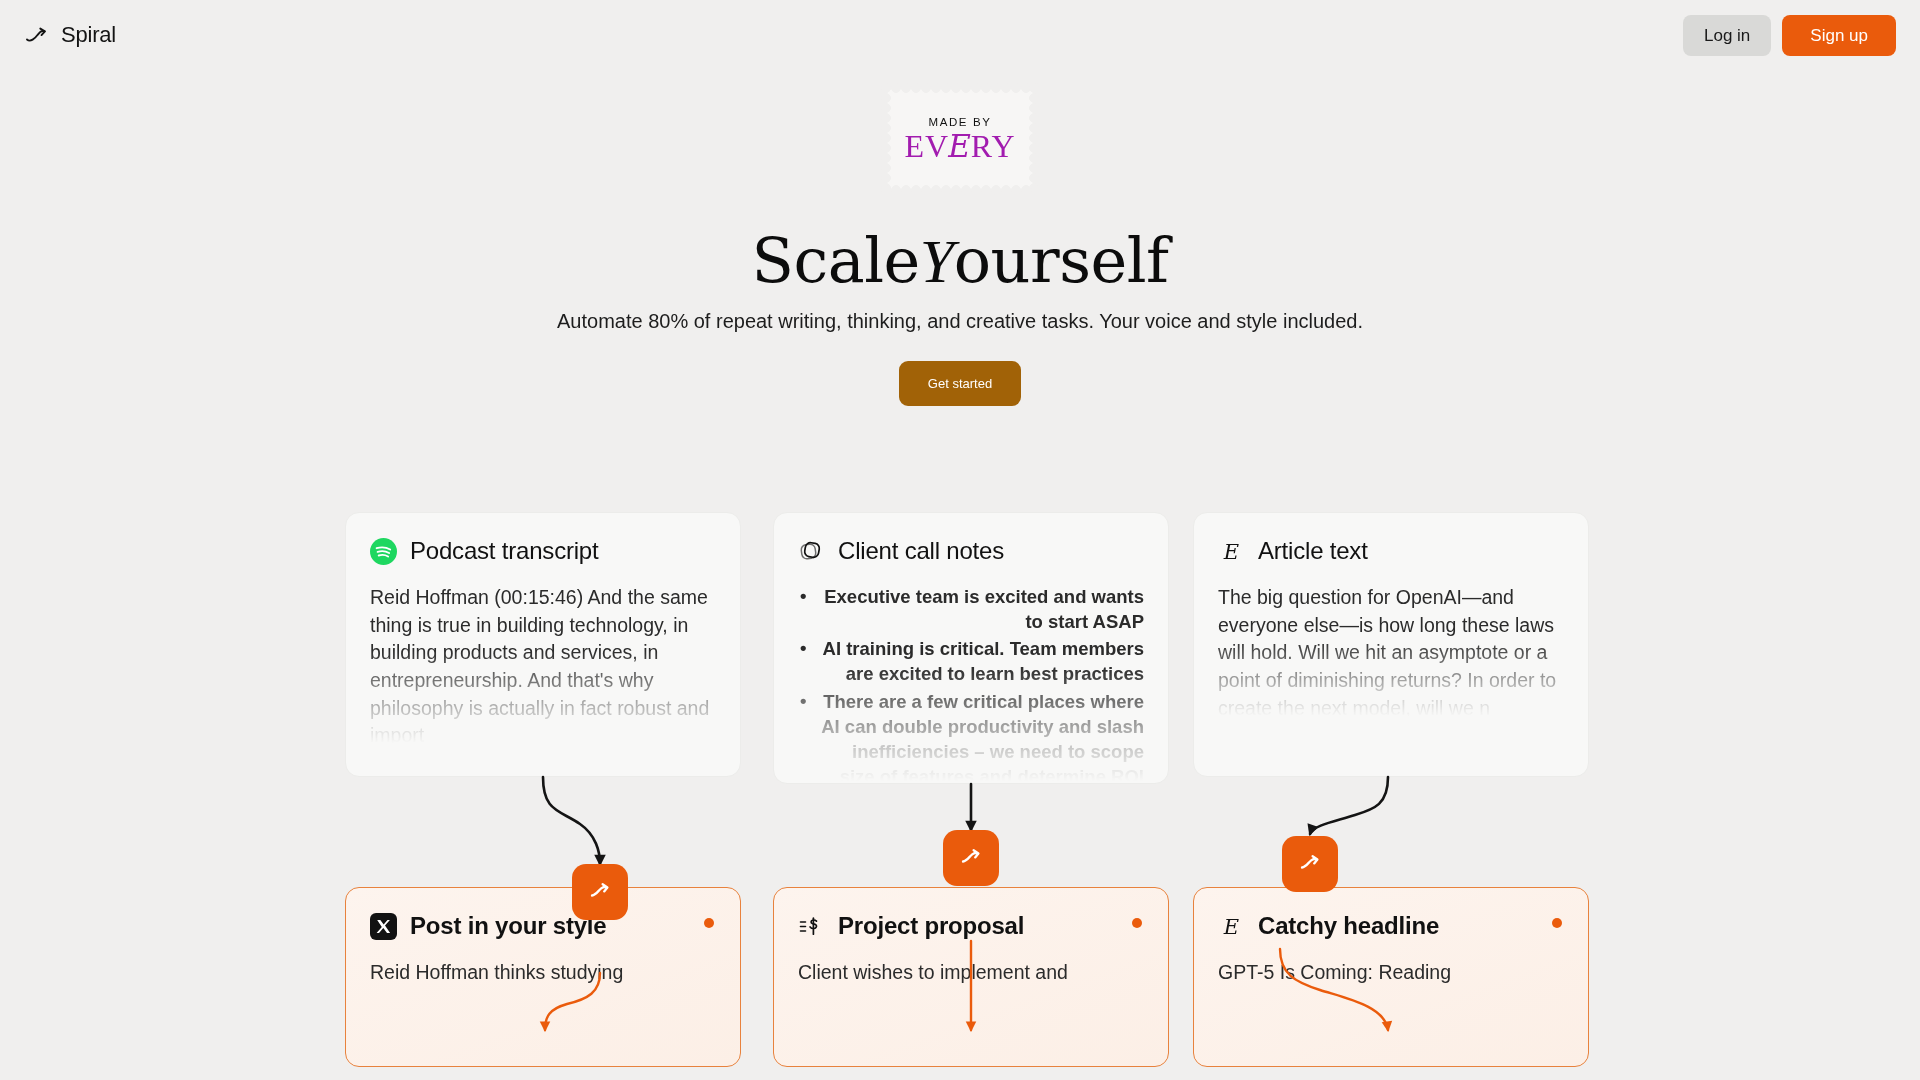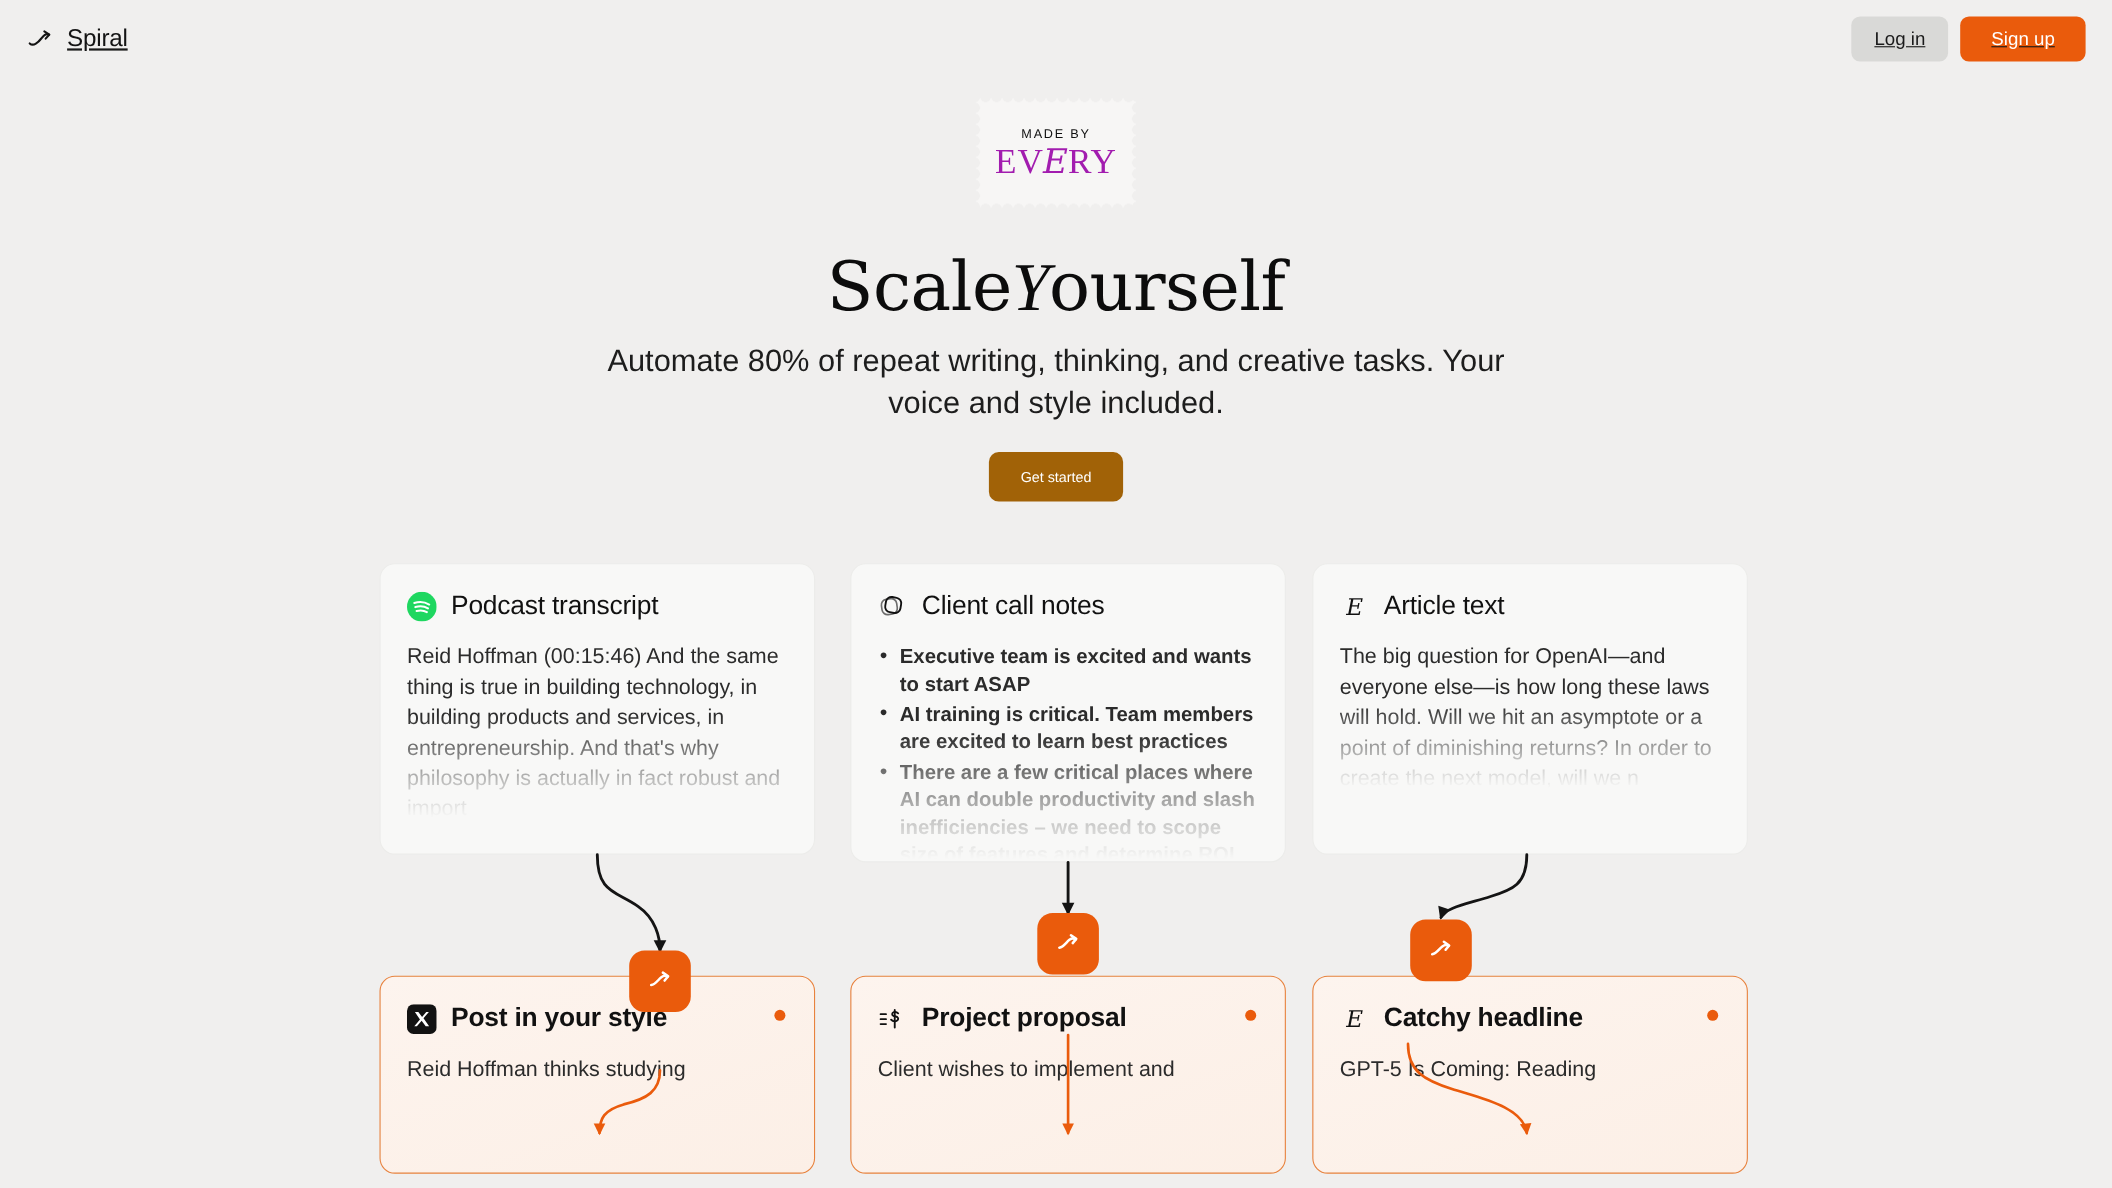--- a/index.html
+++ b/index.html
@@ -19,21 +19,20 @@
 
   
   .topbar {
     position: absolute;
     top: 0; left: 0; right: 0;
     height: 70px;
     display: flex;
     align-items: center;
     justify-content: space-between;
     padding: 0 24px;
-    text-decoration: underline;
   }
   .brand {
     display: flex;
     align-items: center;
     gap: 11px;
     cursor: pointer;
   }
   .brand-logo { width: 26px; height: 26px; display: block; }
   .brand-name {
     font-size: 22px;
@@ -146,21 +145,21 @@
   .hero-title .script-y {
     font-family: "Liberation Serif", serif;
     font-style: italic;
     font-weight: 400;
   }
 
   .hero-sub {
     margin-top: 14px;
     width: 850px;
     text-align: center;
-    font-size: 28px;
+    font-size: 20px;
     line-height: 1.36;
     color: #1d1d1d;
   }
 
   .cta {
     margin-top: 26px;
     background: #a16207;
     color: #fff;
     border: none;
     border-radius: 9px;
@@ -223,21 +222,21 @@
   .card-body {
     font-size: 19.5px;
     line-height: 1.42;
     color: #2b2b2b;
     position: relative;
   }
   .card-input .card-body {
     -webkit-mask-image: linear-gradient(180deg, #000 0%, #000 40%, rgba(0,0,0,0.25) 78%, rgba(0,0,0,0) 96%);
             mask-image: linear-gradient(180deg, #000 0%, #000 40%, rgba(0,0,0,0.25) 78%, rgba(0,0,0,0) 96%);
   }
-  .card-body ul { list-style: none; }
+  .card-body ul { list-style: none; text-align: right; }
   .card-body li {
     position: relative;
     padding-left: 20px;
     margin-bottom: 2px;
     font-size: 18.5px;
     line-height: 1.36;
     font-weight: bold;
   }
   .card-body li::before {
     content: "•";

